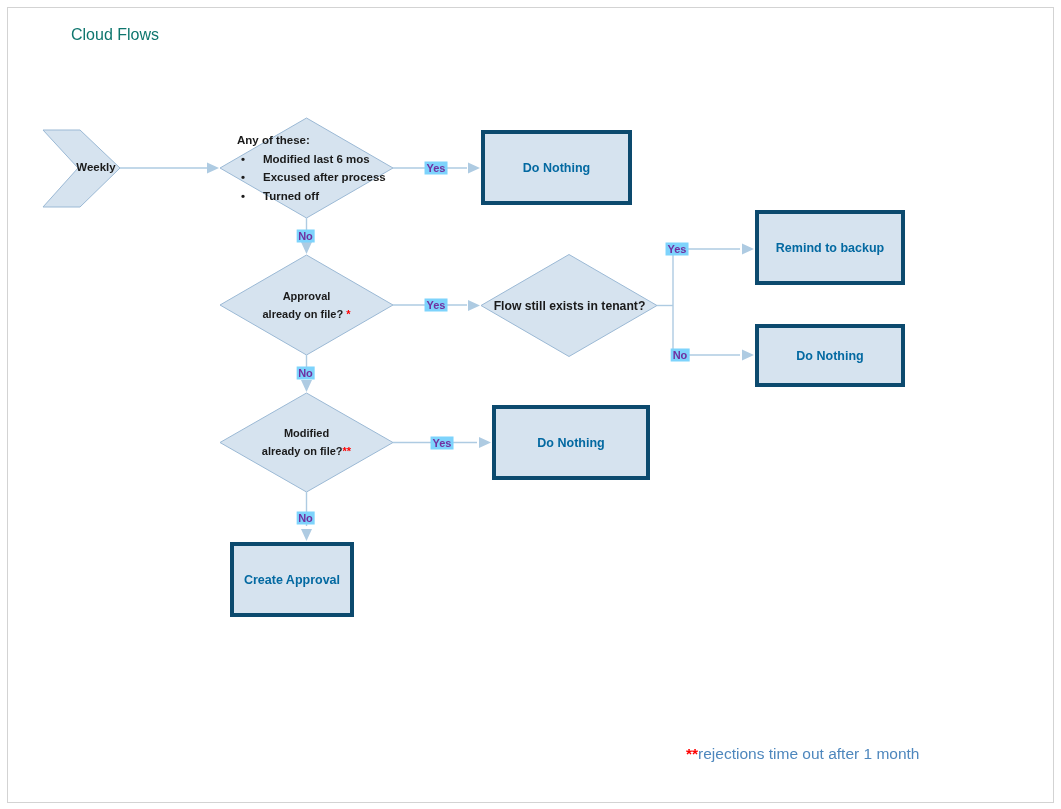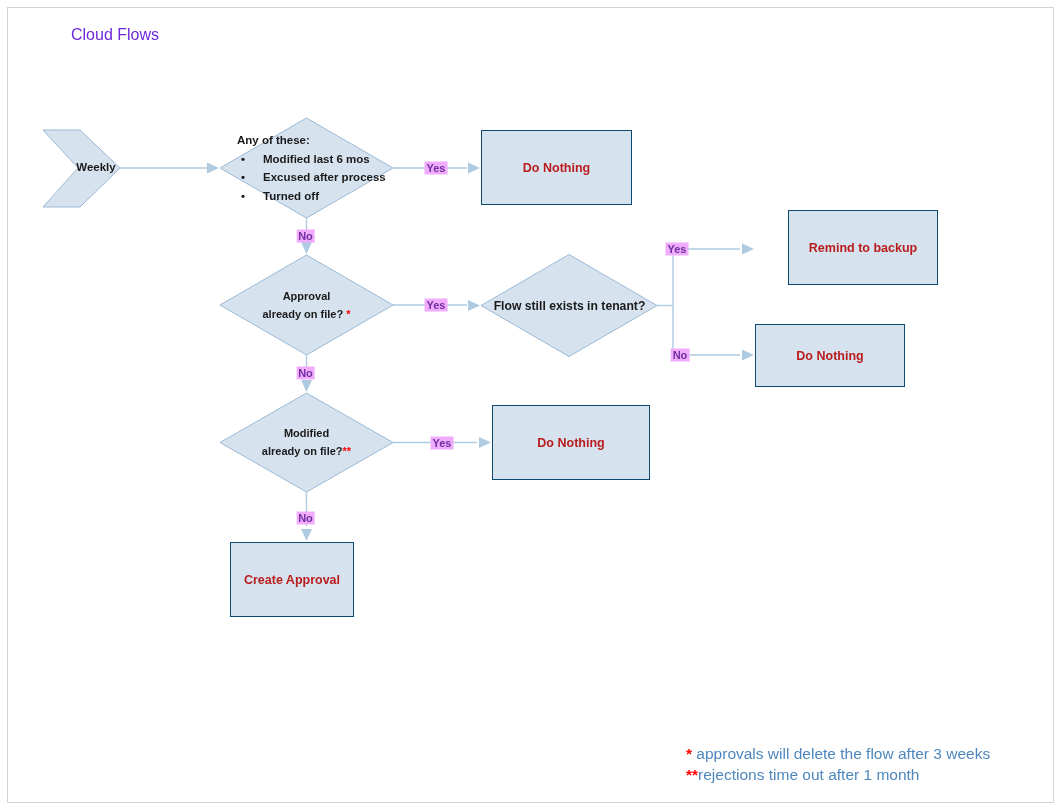--- a/index.html
+++ b/index.html
@@ -6,30 +6,30 @@
   .canvas {
     position:relative; width:1061px; height:809px; background:#ffffff;
     font-family:"Liberation Sans", sans-serif; overflow:hidden;
   }
   .frame {
     position:absolute; left:7px; top:7px; width:1045px; height:794px;
     border:1px solid #d3d3d3; pointer-events:none;
   }
   svg.layer { position:absolute; left:0; top:0; }
   .title {
-    position:absolute; left:71px; top:26px; font-size:16px; color:#6d28d9;
+    position:absolute; left:71px; top:26px; font-size:16px; color:#0f766e;
   }
   .box {
-    position:absolute; background:#d6e3ef; border:1px solid #0c4a6e;
+    position:absolute; background:#d6e3ef; border:4px solid #0c4a6e;
     display:flex; align-items:center; justify-content:center;
-    font-weight:bold; font-size:12.5px; color:#b91c1c; text-align:center;
+    font-weight:bold; font-size:12.5px; color:#0369a1; text-align:center;
     box-sizing:border-box;
   }
   .box-do-nothing-top  { left:481px; top:130px; width:151px; height:75px; }
-  .box-remind          { left:788px; top:210px; width:150px; height:75px; }
+  .box-remind          { left:755px; top:210px; width:150px; height:75px; }
   .box-do-nothing-right{ left:755px; top:324px; width:150px; height:63px; }
   .box-do-nothing-mid  { left:492px; top:405px; width:158px; height:75px; }
   .box-create          { left:230px; top:542px; width:124px; height:75px; }
   .start-label {
     position:absolute; left:60px; top:161px; width:72px; text-align:center;
     font-weight:bold; font-size:11.5px; color:#1a1a1a;
   }
   .d1text {
     position:absolute; left:223px; top:131px; font-weight:bold; font-size:11.5px;
     color:#1a1a1a; line-height:18.5px; white-space:nowrap;margin-left:14px;
@@ -38,21 +38,21 @@
   .bglyph { width:22px; padding-left:4px; box-sizing:content-box; }
   .dtext {
     position:absolute; text-align:center; font-weight:bold; font-size:11px;
     color:#1a1a1a; line-height:18px;
   }
   .d2text { left:220px; top:287px; width:173px; }
   .d3text { left:482px; top:298px; width:175px; font-size:12.2px; line-height:16px; }
   .d4text { left:220px; top:424px; width:173px; }
   .marker { color:#ff0000; }
   .lbl {
-    position:absolute; transform:translate(-50%,-50%); background:#f0abfc;
+    position:absolute; transform:translate(-50%,-50%); background:#7dd3fc;
     color:#7030a0; font-weight:bold; font-size:11px; line-height:13px;
     padding:0 2px; white-space:nowrap;
   }
   .footnotes {
     position:absolute; left:686px; top:743px; font-size:15.5px; line-height:21px;
     color:#4e87bd; white-space:nowrap;
   }
   .fn-marker { color:#ff0000; font-weight:bold; }
 </style>
 </head>
@@ -137,17 +137,16 @@
   <span class="lbl" style="left:436px; top:168px;">Yes</span>
   <span class="lbl" style="left:305.5px; top:236px;">No</span>
   <span class="lbl" style="left:436px; top:305px;">Yes</span>
   <span class="lbl" style="left:305.5px; top:373px;">No</span>
   <span class="lbl" style="left:677px; top:249px;">Yes</span>
   <span class="lbl" style="left:680px; top:355px;">No</span>
   <span class="lbl" style="left:442px; top:442.5px;">Yes</span>
   <span class="lbl" style="left:305.5px; top:518px;">No</span>
 
   <div class="footnotes">
-    <div><span class="fn-marker">*</span><span> approvals will delete the flow after 3 weeks</span></div>
     <div><span class="fn-marker">**</span><span>rejections time out after 1 month</span></div>
   </div>
 
 </div>
 
 </body></html>

